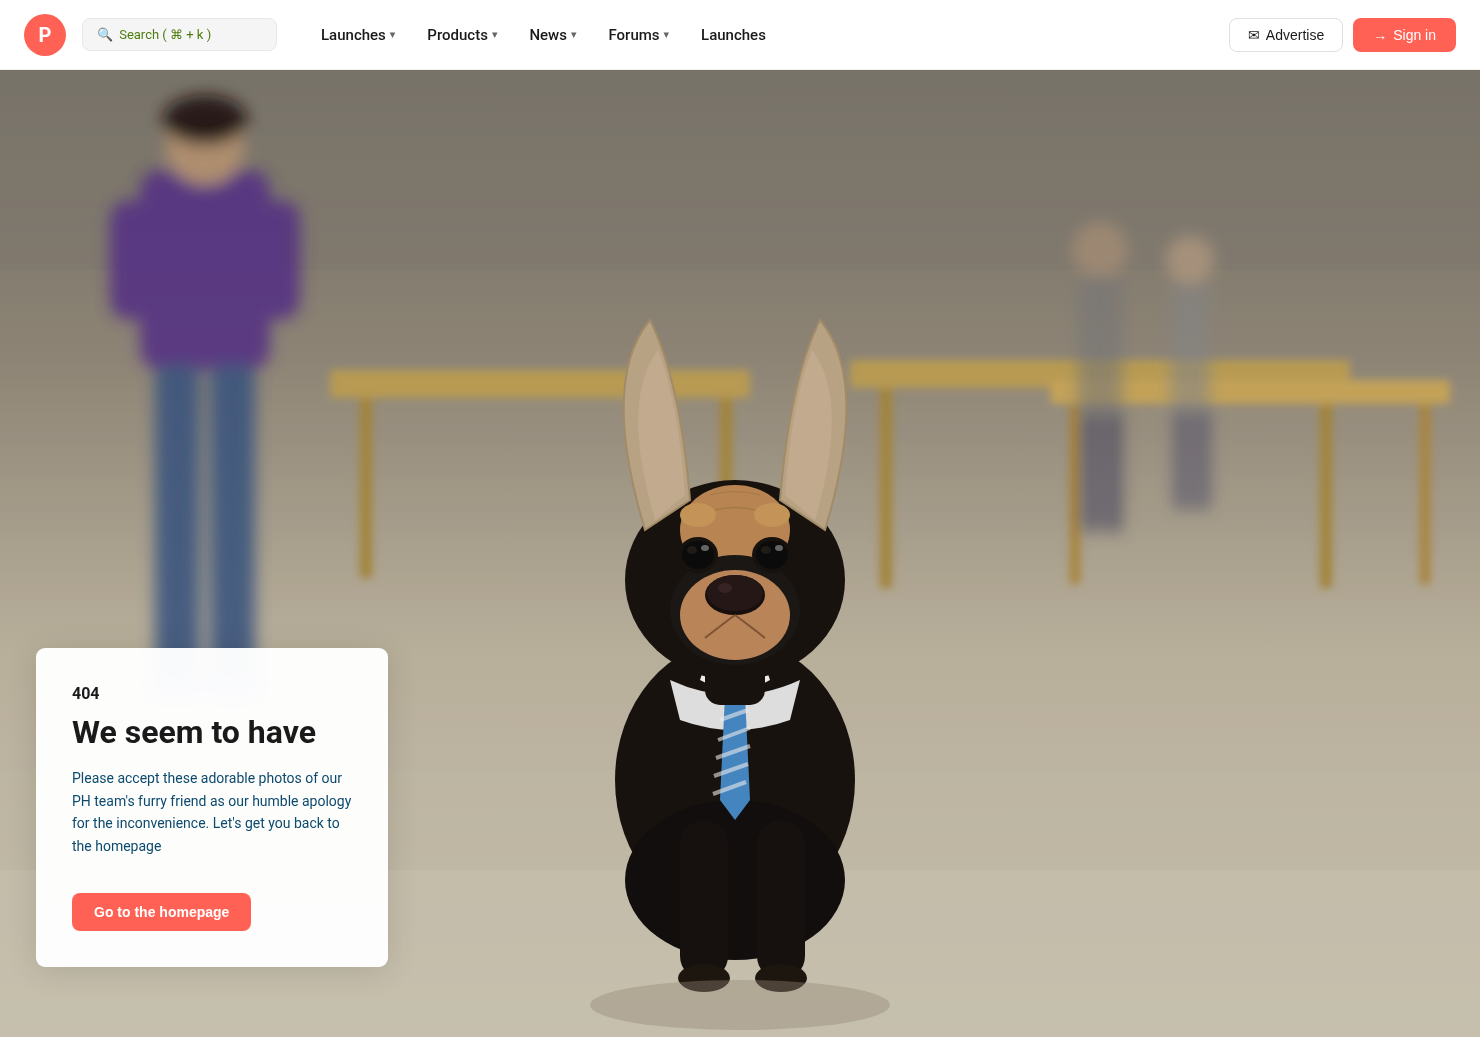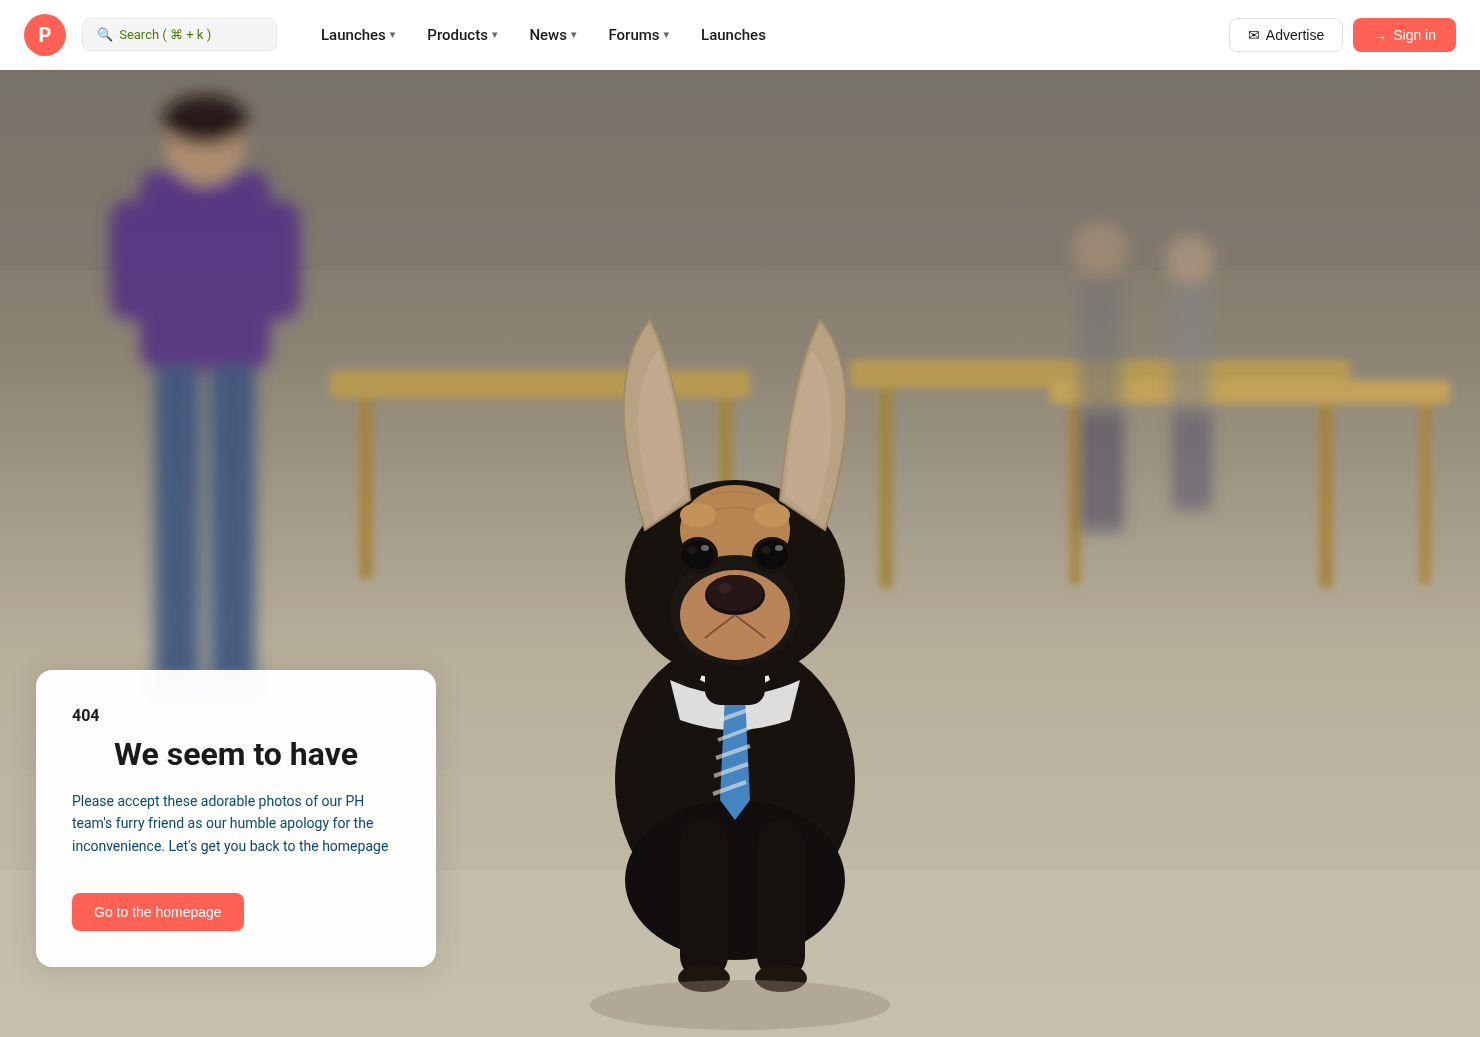--- a/index.html
+++ b/index.html
@@ -116,56 +116,55 @@
         #e0d5be 80%,
         #e8e0d0 100%
       );
     }
 
     
     .error-card {
       position: absolute;
       bottom: 70px;
       left: 36px;
-      width: 400px;
+      width: 352px;
       background: rgba(255,255,255,0.97);
-      border-radius: 16px;
+      border-radius: 9px;
       padding: 36px 36px 36px 36px;
       box-shadow: 0 4px 32px rgba(0,0,0,0.12);
       z-index: 5;
     }
     .error-code {
       font-size: 16px;
       font-weight: 700;
       color: #1a1a1a;
       margin-bottom: 10px;
     }
     .error-title {
       font-size: 32px;
       font-weight: 700;
       color: #1a1a1a;
       line-height: 1.2;
       margin-bottom: 16px;
-      text-align: center;
     }
     .error-desc {
       font-size: 14px;
       color: #0c4a6e;
       line-height: 1.6;
       margin-bottom: 36px;
     }
     .btn-homepage {
       display: inline-block;
       background: #ff6154;
       color: #fff;
       border: none;
       border-radius: 8px;
       padding: 11px 22px;
       font-size: 14px;
-      font-weight: 400;
+      font-weight: 700;
       cursor: pointer;
       text-decoration: none;
     }
 
     
     .overlay {
       position: absolute;
       top: 70px; left: 0; right: 0; bottom: 0;
       background: rgba(0,0,0,0.08);
       pointer-events: none;

